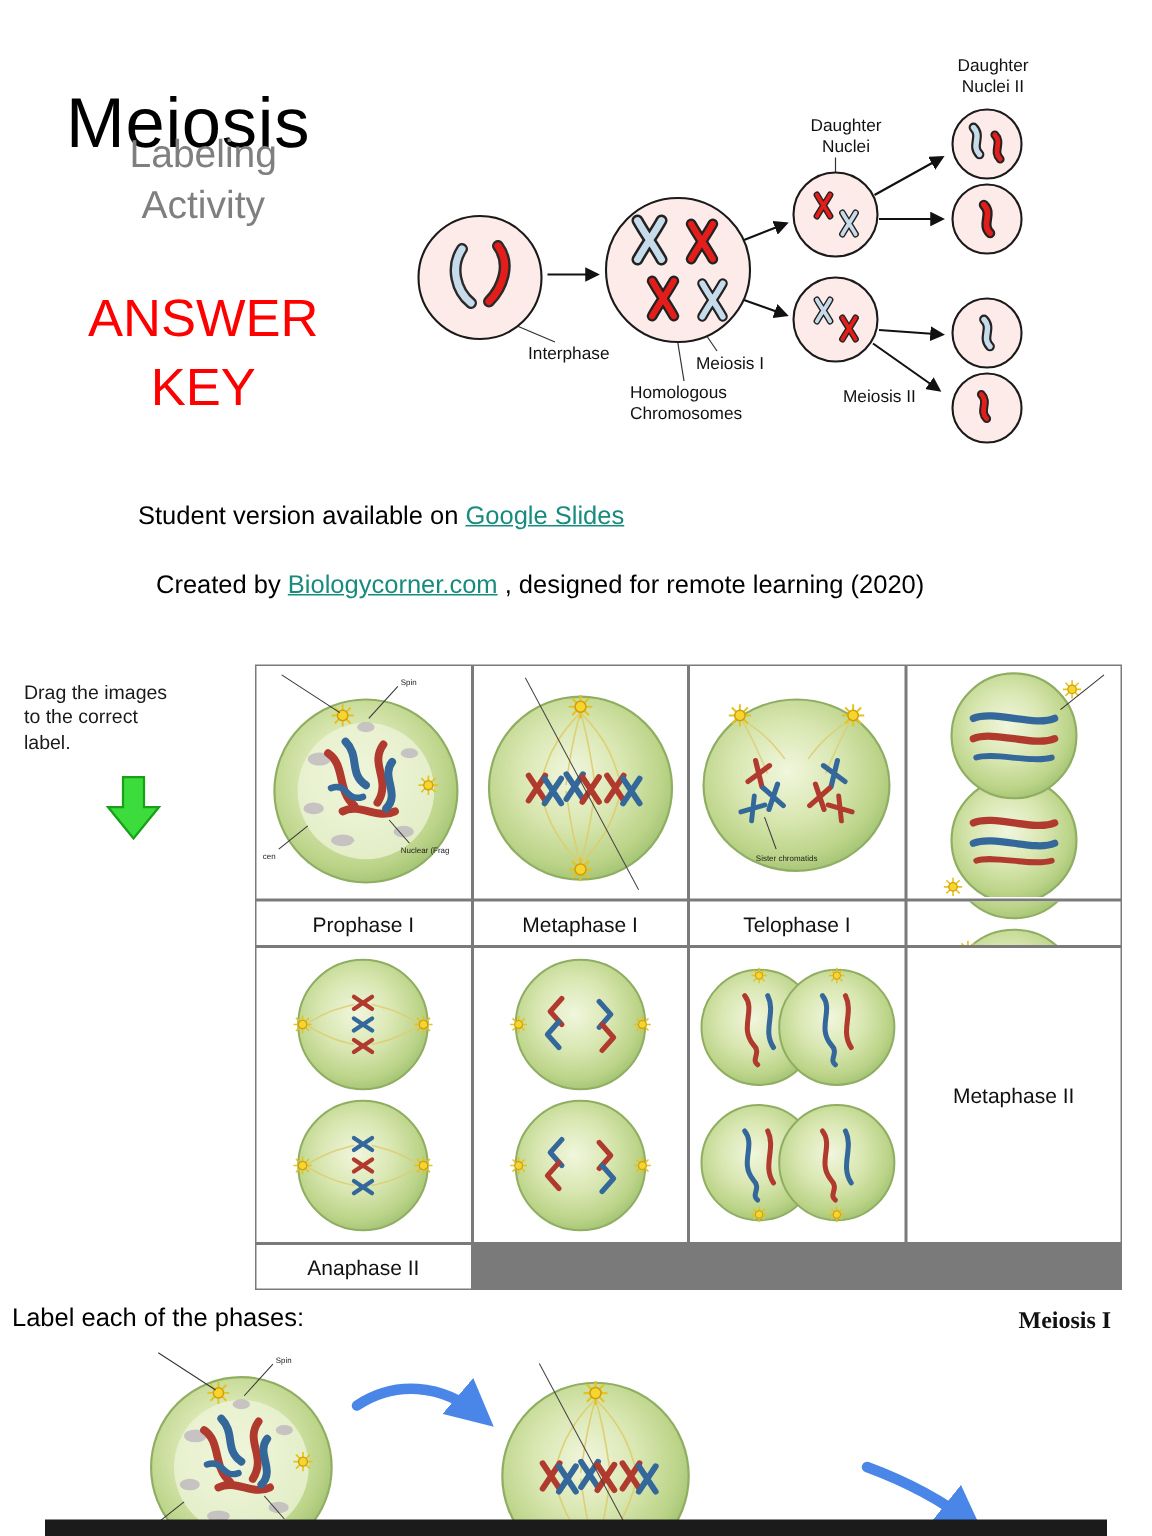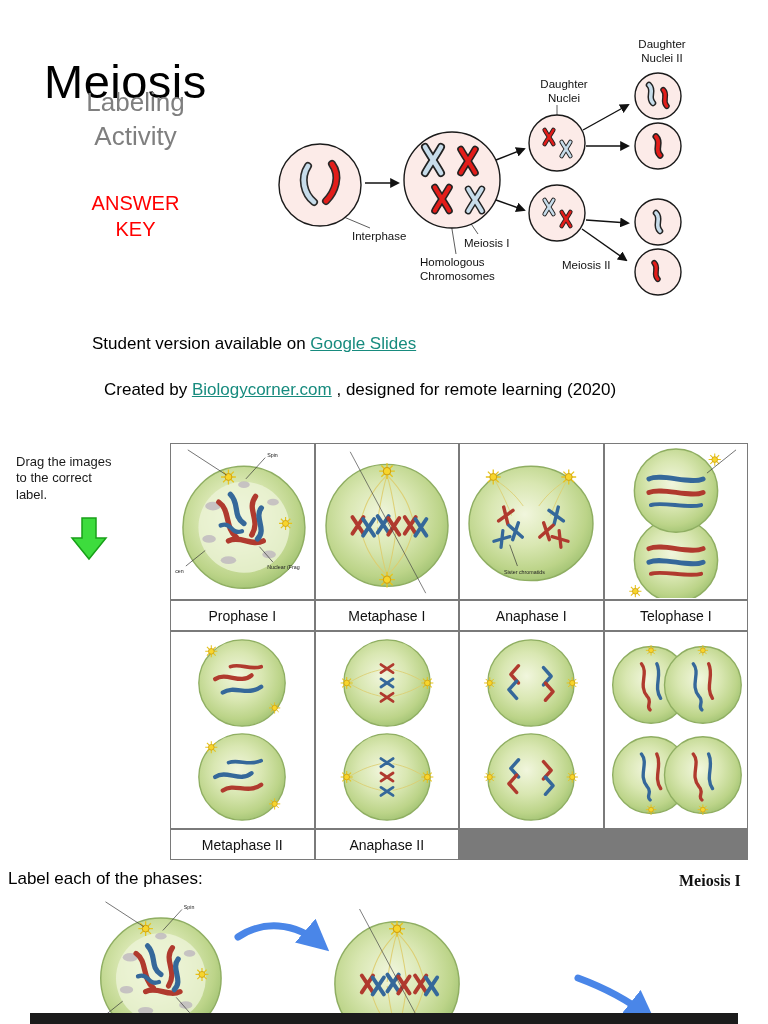--- a/index.html
+++ b/index.html
@@ -3,21 +3,21 @@
 <meta charset="utf-8">
 <style>
   html,body{margin:0;padding:0;background:#fff;}
   .page{position:relative;width:768px;height:1024px;overflow:hidden;background:#ffffff;
         font-family:"Liberation Sans","DejaVu Sans",sans-serif;color:#000;}
   .abs{position:absolute;}
   .ml{white-space:pre-line;}
 
   .title{left:44px;top:14px;font-size:47px;letter-spacing:.5px;color:#000;margin-top:40px;}
   .subtitle{left:58px;top:86px;width:155px;text-align:center;font-size:26px;line-height:1.3;color:#7f7f7f;}
-  .answerkey{left:58px;top:190px;width:155px;text-align:center;font-size:20px;line-height:1.3;color:#ff0000;}
+  .answerkey{left:58px;top:190px;width:155px;text-align:center;font-size:35px;line-height:1.3;color:#ff0000;}
 
   .diagram{left:270px;top:30px;width:478px;height:282px;}
   .dlabel{position:absolute;font-size:11.5px;line-height:1.2;color:#111;}
 
   .credit{left:92px;top:334px;font-size:17px;}
   .credit2{left:104px;top:380px;font-size:17px;}
   .link{color:#178B7E;text-decoration:underline;cursor:pointer;}
 
   .dragnote{left:16px;top:454px;width:125px;font-size:13px;line-height:1.25;color:#1a1a1a;}
   .greenarrow{left:70px;top:516px;}
@@ -334,21 +334,20 @@
         </svg>
     </div>
     <div class="imgcell">
       <svg width="142" height="152" viewBox="0 0 144 157">
           <use href="#cellTelophase1"></use>
         </svg>
     </div>
 
     <div class="lblcell">Prophase I</div>
     <div class="lblcell">Metaphase I</div>
-    <div class="lblcell">Anaphase I</div>
     <div class="lblcell">Telophase I</div>
 
     <div class="imgcell">
       <svg width="142" height="190" viewBox="0 0 144 198">
           <use href="#cellProphase2"></use>
         </svg>
     </div>
     <div class="imgcell">
       <svg width="142" height="190" viewBox="0 0 144 198">
           <use href="#cellMetaphase2"></use>

